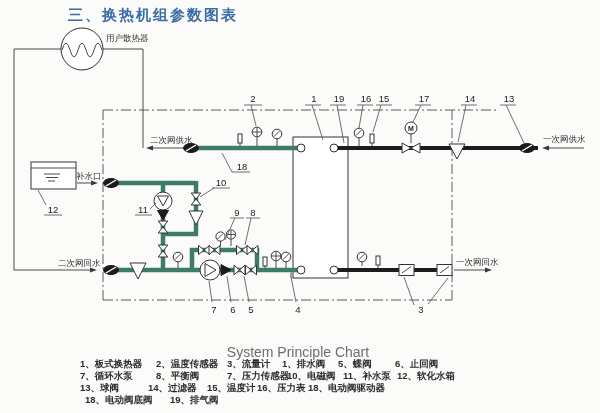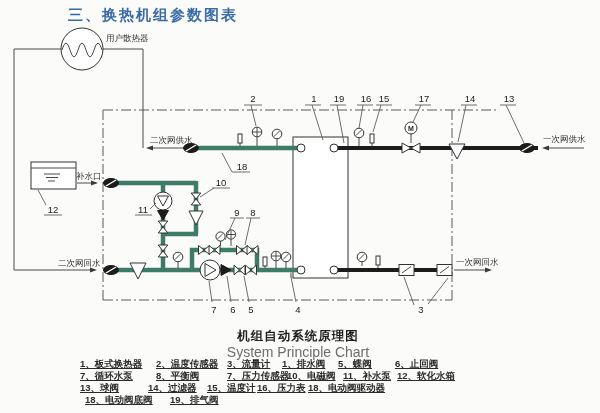--- a/index.html
+++ b/index.html
@@ -21,21 +21,21 @@
   .wsl{stroke:#fff;stroke-width:1.4;fill:none;}
   .ah{fill:#3a3a3a;stroke:none;}
   .ld{stroke:#5f5f5f;stroke-width:0.9;fill:none;}
   .num{font:9.5px "Liberation Sans","DejaVu Sans",sans-serif;fill:#222;}
   .ann{font:8.5px "Liberation Sans","DejaVu Sans",sans-serif;fill:#2e2e2e;}
   .mtx{font:bold 7px "Liberation Sans","DejaVu Sans",sans-serif;fill:#222;}
   .diagram-title{position:absolute;left:198px;top:328px;width:200px;text-align:center;
                  font-size:12.5px;font-weight:bold;color:#1e1e1e;letter-spacing:1px;white-space:nowrap;}
   .diagram-subtitle{position:absolute;left:198px;top:344px;width:200px;text-align:center;
                     font-size:14px;color:#6d6d6d;white-space:nowrap;}
-  .lg{position:absolute;font-size:9.5px;font-weight:600;color:#2b2b2b;white-space:nowrap;text-decoration:underline;}
+  .lg{position:absolute;font-size:9.5px;font-weight:600;color:#2b2b2b;white-space:nowrap;}
 </style>
 </head>
 <body>
 
 <div class="screen">
 
   <div class="page-title">三、换热机组参数图表</div>
 
   <svg width="600" height="413" viewBox="0 0 600 413">
 
@@ -270,21 +270,20 @@
       <text class="num" x="237" y="216">9</text>
       <text class="num" x="253" y="216">8</text>
       <text class="num" x="214" y="313">7</text>
       <text class="num" x="233" y="313">6</text>
       <text class="num" x="251" y="313">5</text>
       <text class="num" x="298" y="313">4</text>
       <text class="num" x="421" y="313">3</text>
     </g>
   </svg>
 
-  <div class="diagram-title">机组自动系统原理图</div>
   <div class="diagram-subtitle">System Principle Chart</div>
 
   <div>
     <span class="lg" style="left:80px;top:358px">1、板式换热器</span>
     <span class="lg" style="left:156px;top:358px">2、温度传感器</span>
     <span class="lg" style="left:227px;top:358px">3、流量计</span>
     <span class="lg" style="left:282px;top:358px">1、排水阀</span>
     <span class="lg" style="left:338px;top:358px">5、蝶阀</span>
     <span class="lg" style="left:395px;top:358px">6、止回阀</span>
     <span class="lg" style="left:80px;top:370px">7、循环水泵</span>

